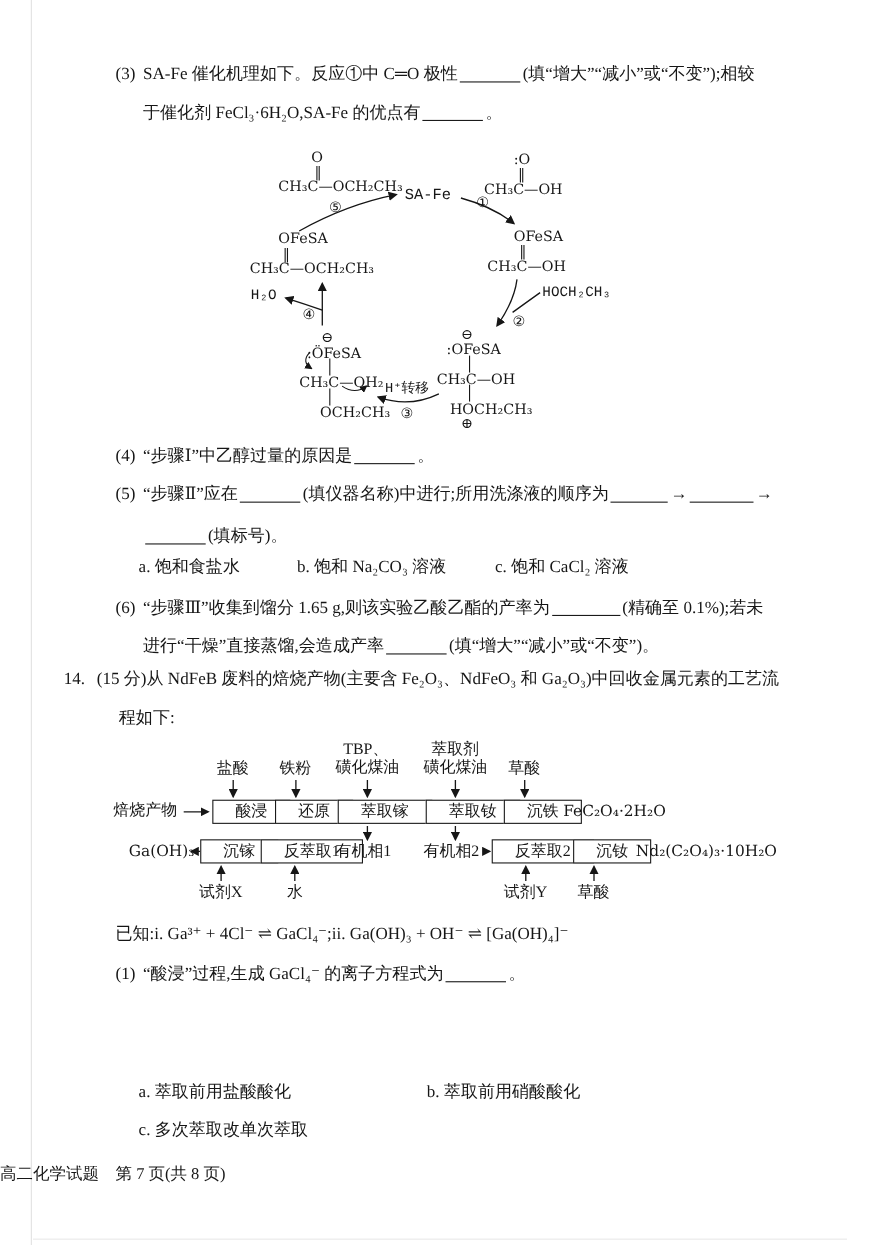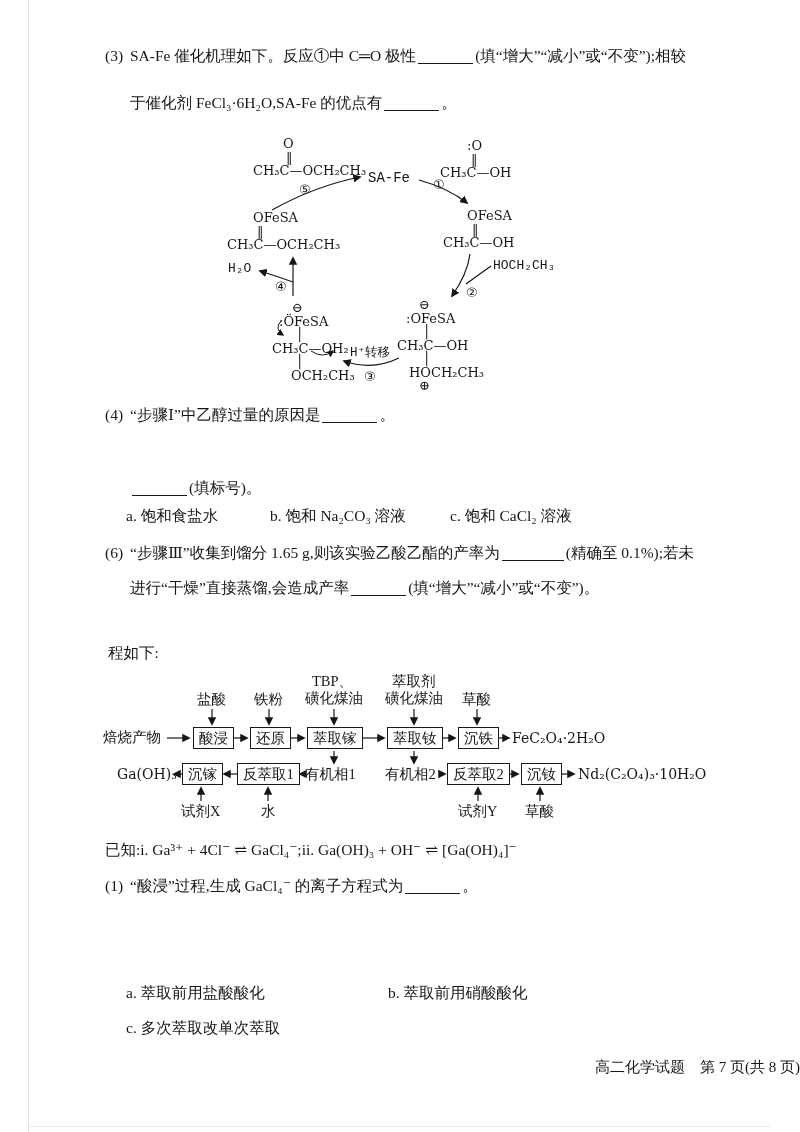--- a/index.html
+++ b/index.html
@@ -14,34 +14,34 @@
   
   .mech{position:absolute;left:0;top:130px;width:800px;height:278px;font-size:13px;}
   .mech .st{position:absolute;line-height:13.5px;white-space:nowrap;
             font-family:"DejaVu Serif","DejaVu Sans",serif;}
   .mech .st div{white-space:pre;}
   .mlabel{position:absolute;white-space:nowrap;font-family:Liberation Mono, monospace;}
   .circ{position:absolute;font-family:"DejaVu Sans",sans-serif;font-size:13px;line-height:13px;}
   svg.overlay{position:absolute;left:0;top:0;pointer-events:none;}
   
   .flow{position:absolute;left:0;top:663px;width:800px;height:175px;font-size:14.5px;}
-  .fbox{position:absolute;border:1.4px solid #1a1a1a;padding:1px 5px;background:#fff;
+  .fbox{position:absolute;border:1.4px solid #1a1a1a;padding:1px 20px;background:#fff;
         white-space:nowrap;line-height:18px;}
   .flabel{position:absolute;white-space:nowrap;line-height:17px;}
   .ffrm{font-size:14px;font-family:"DejaVu Serif",serif;}
-  .footer{position:absolute;left:0;top:1058px;width:800px;text-align:right;font-size:15px;}
+  .footer{position:absolute;left:0;top:1058px;width:800px;text-align:left;font-size:15px;}
 </style>
 </head>
 <body>
 
 <div class="page">
   <div class="scan-edge-v"></div>
   <div class="scan-edge-h"></div>
 
-  <div class="tl" style="left:105px;top:46px">
+  <div class="tl" style="left:105px;top:58px">
     <span class="qnum">(3)</span><span>SA-Fe 催化机理如下。反应①中 C═O 极性</span><span class="bl w55"></span><span>(填“增大”“减小”或“不变”);相较</span>
   </div>
   <div class="tl" style="left:130px;top:93px">
     <span>于催化剂 FeCl₃·6H₂O,SA-Fe 的优点有</span><span class="bl w55"></span><span>。</span>
   </div>
 
   <div class="mech">
     <svg class="overlay" width="800" height="278">
       <defs>
         <marker id="arrA" viewBox="0 0 10 10" refX="8" refY="5" markerWidth="7" markerHeight="7" orient="auto-start-reverse">
@@ -114,35 +114,41 @@
     <div class="circ" style="left:466px;top:156px">②</div>
     <div class="circ" style="left:364px;top:240px">③</div>
     <div class="circ" style="left:275px;top:150px">④</div>
     <div class="circ" style="left:299px;top:53px">⑤</div>
   </div>
 
   <div class="tl" style="left:105px;top:405px">
     <span class="qnum">(4)</span><span>“步骤Ⅰ”中乙醇过量的原因是</span><span class="bl w55"></span><span>。</span>
   </div>
 
+  <div class="tl" style="left:105px;top:440px">
+    <span class="qnum">(5)</span><span>“步骤Ⅱ”应在</span><span class="bl w55"></span><span>(填仪器名称)中进行;所用洗涤液的顺序为</span><span class="bl w52"></span><span>→</span><span class="bl w58"></span><span>→</span>
+  </div>
   <div class="tl" style="left:130px;top:478px">
     <span class="bl w55"></span><span>(填标号)。</span>
   </div>
 
   <div class="tl" style="left:126px;top:506px">a. 饱和食盐水</div>
   <div class="tl" style="left:270px;top:506px">b. 饱和 Na₂CO₃ 溶液</div>
   <div class="tl" style="left:450px;top:506px">c. 饱和 CaCl₂ 溶液</div>
 
   <div class="tl" style="left:105px;top:543px">
     <span class="qnum">(6)</span><span>“步骤Ⅲ”收集到馏分 1.65 g,则该实验乙酸乙酯的产率为</span><span class="bl w62"></span><span>(精确至 0.1%);若未</span>
   </div>
   <div class="tl" style="left:130px;top:578px">
     <span>进行“干燥”直接蒸馏,会造成产率</span><span class="bl w55"></span><span>(填“增大”“减小”或“不变”)。</span>
   </div>
 
+  <div class="tl" style="left:58px;top:608px">
+    <span class="qnum" style="width:30px">14.</span><span>(15 分)从 NdFeB 废料的焙烧产物(主要含 Fe₂O₃、NdFeO₃ 和 Ga₂O₃)中回收金属元素的工艺流</span>
+  </div>
   <div class="tl" style="left:108px;top:643px">
     <span>程如下:</span>
   </div>
 
   <div class="flow">
     <svg class="overlay" width="800" height="175">
       <defs>
         <marker id="arrB" viewBox="0 0 10 10" refX="8" refY="5" markerWidth="7" markerHeight="7" orient="auto-start-reverse">
           <path d="M0,0 L10,5 L0,10 z" fill="#161616"></path>
         </marker>

